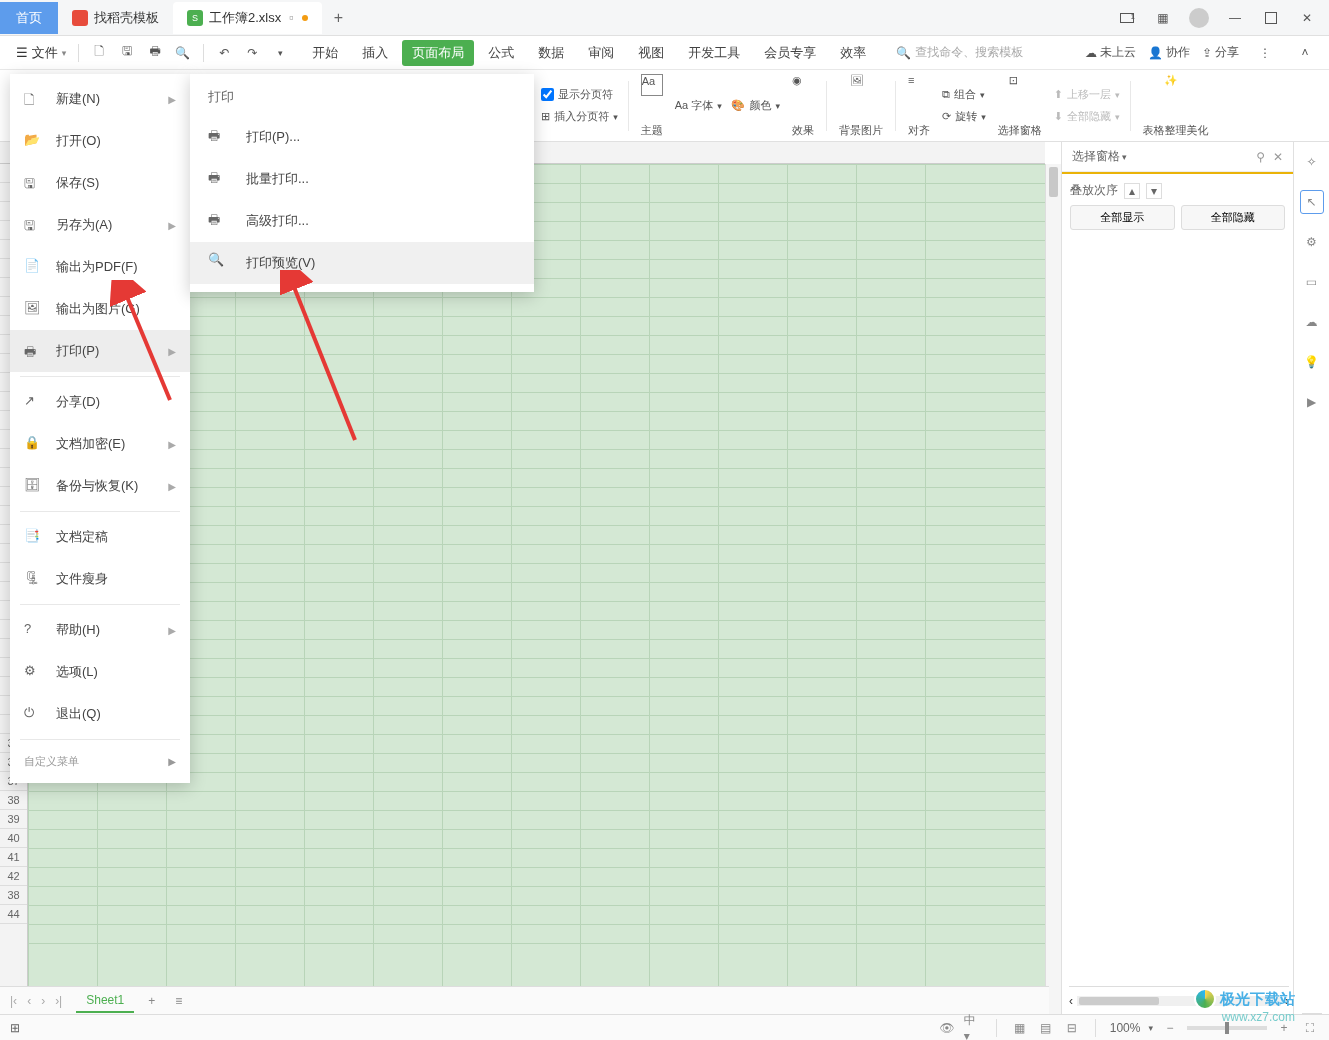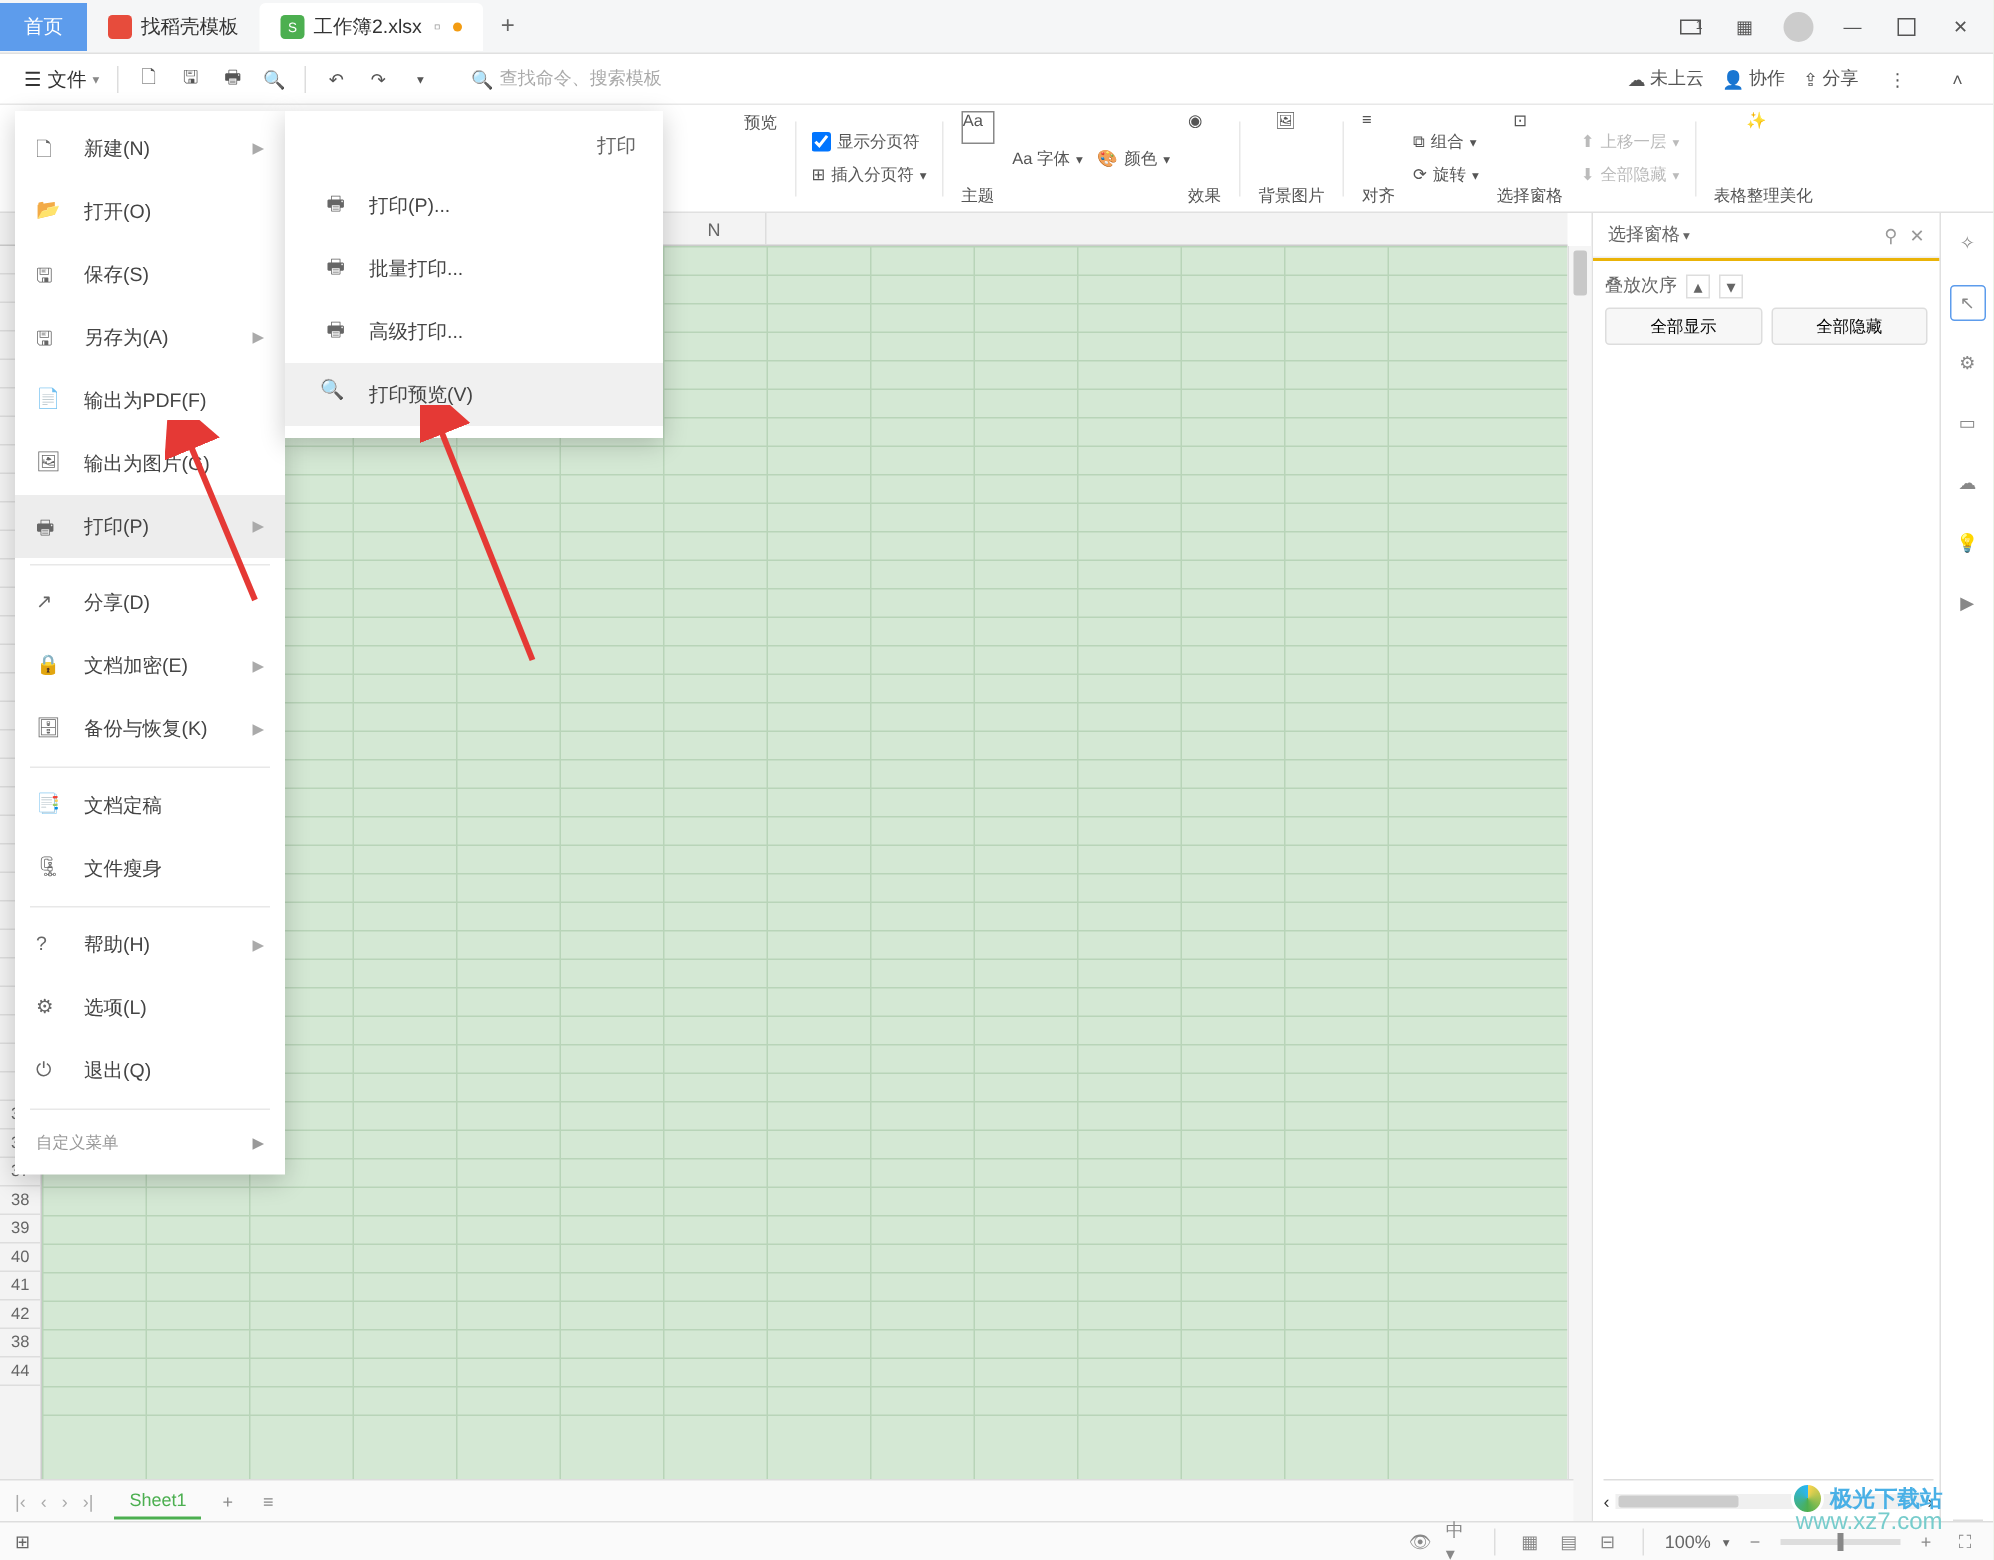--- a/index.html
+++ b/index.html
@@ -69,21 +69,21 @@
 .dropdown { position: absolute; background: #fff; box-shadow: 0 4px 16px rgba(0,0,0,0.2); z-index: 100; }
 .dd-file { top: 74px; left: 10px; width: 180px; padding: 4px 0; }
 .dd-item { height: 42px; display: flex; align-items: center; padding: 0 14px; cursor: pointer; font-size: 13px; color: #444; }
 .dd-item:hover, .dd-item.hover { background: #ededed; }
 .dd-item .ic { width: 18px; height: 18px; margin-right: 14px; color: #666; }
 .dd-item .arrow { margin-left: auto; color: #aaa; font-size: 10px; }
 .dd-divider { height: 1px; background: #e8e8e8; margin: 4px 10px; }
 .dd-custom { padding: 10px 14px; font-size: 11px; color: #999; display: flex; align-items: center; }
 .dd-custom .arrow { margin-left: auto; font-size: 10px; }
 
-.dd-print { top: 74px; left: 190px; width: 252px; padding: 8px 0; text-align: right; }
+.dd-print { top: 74px; left: 190px; width: 344px; padding: 8px 0; }
 .dd-print .head { padding: 6px 18px 10px; font-size: 13px; color: #666; }
 .dd-sub { height: 42px; display: flex; align-items: center; padding: 0 18px; cursor: pointer; font-size: 13px; color: #444; }
 .dd-sub:hover, .dd-sub.hover { background: #f0f0f0; }
 .dd-sub .ic { width: 22px; height: 22px; margin-right: 16px; color: #666; }
 
 
 .arrow-anno { position: absolute; z-index: 200; pointer-events: none; }
 
 
 .sheet-tabs { position: absolute; bottom: 26px; left: 0; right: 280px; height: 28px; display: flex; align-items: center; border-top: 1px solid #ddd; background: #fafafa; padding: 0 8px; }
@@ -97,21 +97,21 @@
 
 
 .status-bar { position: absolute; bottom: 0; left: 0; right: 0; height: 26px; border-top: 1px solid #ddd; display: flex; align-items: center; padding: 0 10px; background: #fafafa; font-size: 12px; color: #666; }
 .status-right { margin-left: auto; display: flex; align-items: center; gap: 8px; }
 .view-btn { width: 18px; height: 18px; cursor: pointer; color: #888; display:flex; align-items:center; justify-content:center; }
 
 
 .watermark { position: absolute; bottom: 30px; right: 34px; z-index: 300; font-size: 12px; color: #49b0e6; display: flex; align-items: center; gap: 4px; pointer-events:none; }
 .watermark .logo { width: 22px; height: 22px; border-radius: 50%; background: conic-gradient(#ffd54f, #4caf50, #29b6f6); border: 2px solid #fff; }
 .watermark .big { font-size: 15px; font-weight: bold; }
-.watermark .url { position: absolute; bottom: -14px; right: 0; font-size: 16px; color: #7cc; margin-left: 20px; }
+.watermark .url { position: absolute; bottom: -14px; right: 0; font-size: 12px; color: #7cc; margin-left: 20px; }
 
 
 .icon { display: inline-block; }
 .square { width: 12px; height: 12px; border: 1.3px solid currentColor; }
 </style>
 </head>
 <body>
 
 <div class="title-bar">
   <div class="tab home">首页</div>
@@ -152,20 +152,32 @@
   </div>
   <span class="sep"></span>
   <span class="qa-btn">🗋</span>
   <span class="qa-btn">🖫</span>
   <span class="qa-btn">🖶</span>
   <span class="qa-btn">🔍</span>
   <span class="sep"></span>
   <span class="qa-btn">↶</span>
   <span class="qa-btn">↷</span>
   <span class="qa-btn" style="font-size:9px;">▾</span>
+  <div class="ribbon-tabs">
+    <div class="ribbon-tab">开始</div>
+    <div class="ribbon-tab">插入</div>
+    <div class="ribbon-tab active">页面布局</div>
+    <div class="ribbon-tab">公式</div>
+    <div class="ribbon-tab">数据</div>
+    <div class="ribbon-tab">审阅</div>
+    <div class="ribbon-tab">视图</div>
+    <div class="ribbon-tab">开发工具</div>
+    <div class="ribbon-tab">会员专享</div>
+    <div class="ribbon-tab">效率</div>
+  </div>
   <div class="search-box">
     <span>🔍</span>
     <span>查找命令、搜索模板</span>
   </div>
   <div class="ribbon-right">
     <div class="rr-item">
         <span>☁</span>
         <span>未上云</span>
       </div>
     <div class="rr-item">

